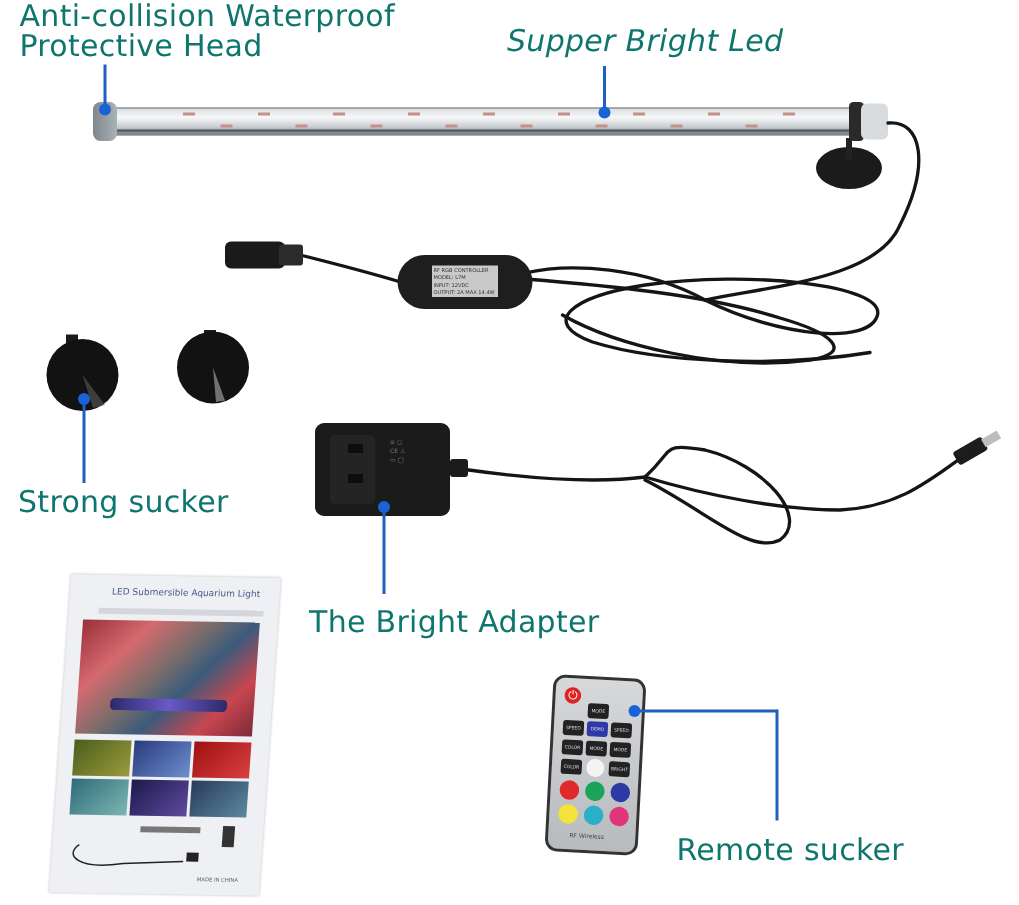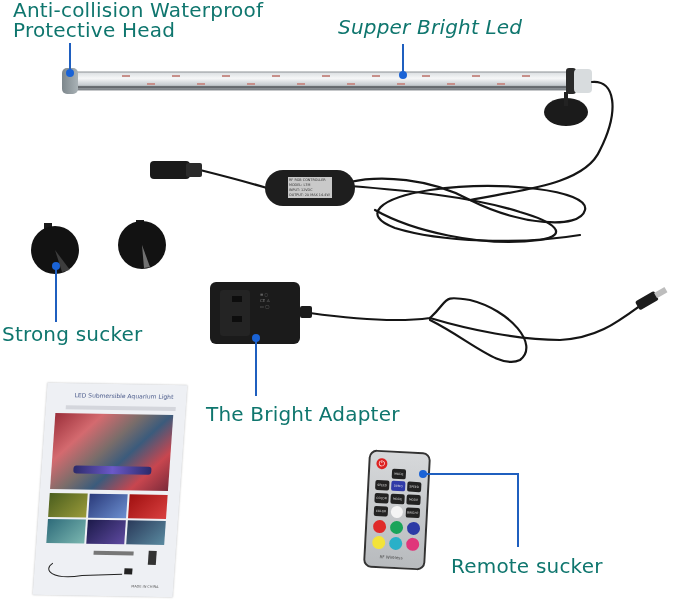--- a/index.html
+++ b/index.html
@@ -156,21 +156,21 @@
 
 <div class="label" style="left:13px;top:0px;">Anti-collision Waterproof</div>
 <div class="label" style="left:13px;top:20px;">Protective Head</div>
 <div class="leader" style="left:69px;top:43px;width:1.5px;height:30px;"></div>
 <div class="dot" style="left:66px;top:69px;"></div>
 
 <div class="label" style="left:338px;top:17px;font-style:italic;">Supper Bright Led</div>
 <div class="leader" style="left:402px;top:44px;width:1.5px;height:30px;"></div>
 <div class="dot" style="left:399px;top:71px;"></div>
 
-<div class="label" style="left:2px;top:324px;">Strong sucker</div>
+<div class="label" style="left:12px;top:324px;">Strong sucker</div>
 <div class="leader" style="left:55px;top:266px;width:1.5px;height:56px;"></div>
 <div class="dot" style="left:52px;top:262px;"></div>
 
 <div class="label" style="left:206px;top:404px;">The Bright Adapter</div>
 <div class="leader" style="left:255px;top:340px;width:1.5px;height:56px;"></div>
 <div class="dot" style="left:252px;top:334px;"></div>
 
 <div class="label" style="left:451px;top:556px;">Remote sucker</div>
 <div class="leader" style="left:424px;top:473px;width:94px;height:1.5px;"></div>
 <div class="leader" style="left:517px;top:473px;width:1.5px;height:74px;"></div>

